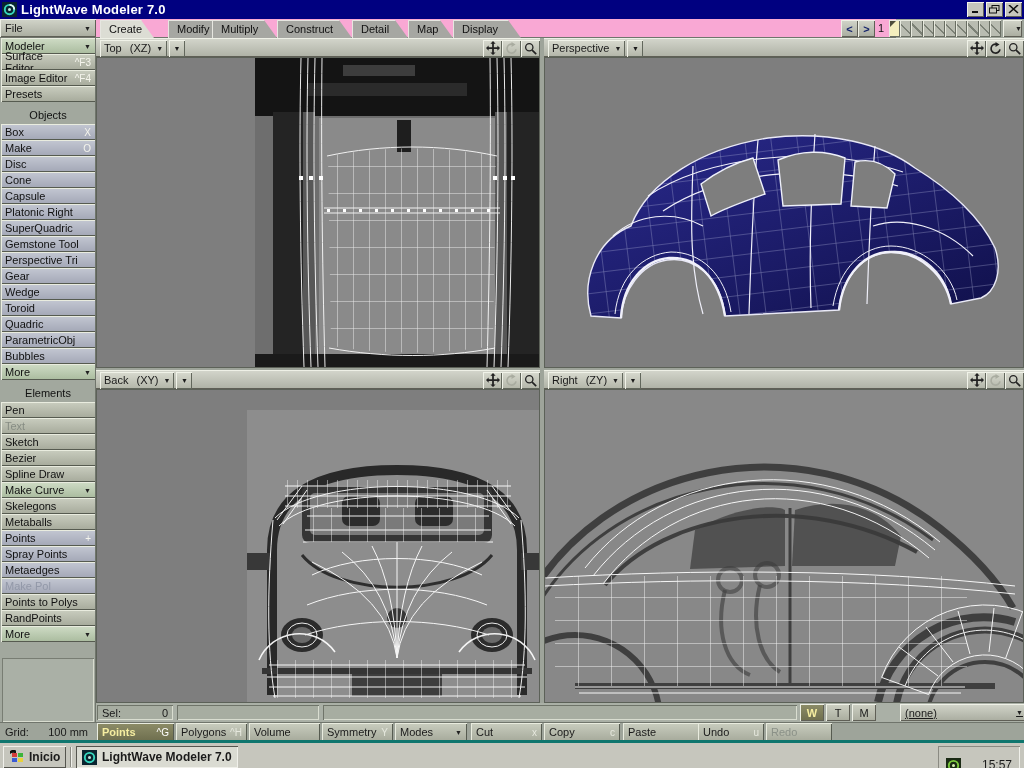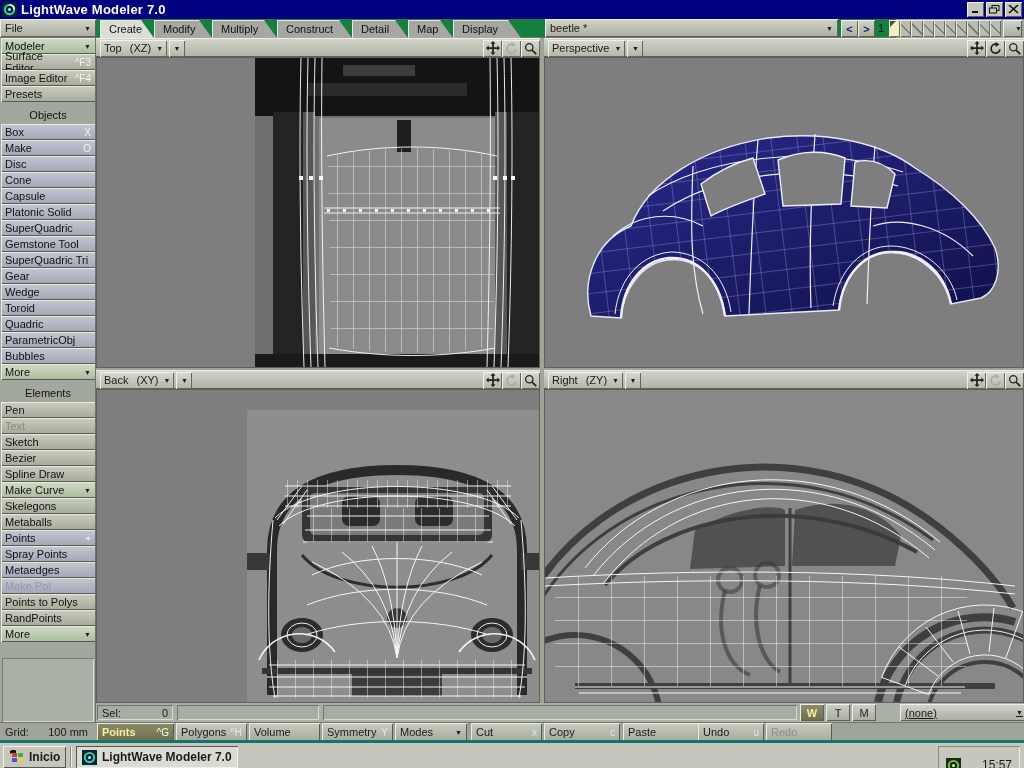--- a/index.html
+++ b/index.html
@@ -6,21 +6,21 @@
   html,body { width:1024px; height:768px; overflow:hidden; }
   body { font-family:"Liberation Sans", sans-serif; font-size:11px; background:#9ea49a; position:relative; color:#1a1a1a; }
 
   
   #titlebar { position:absolute; left:0; top:0; width:1024px; height:19px; background:#000080; display:flex; align-items:center; padding:0 2px; }
   #titlebar .title { color:#fff; font-weight:bold; font-size:13px; margin-left:4px; letter-spacing:.2px; }
   .winbtn { width:17px; height:15px; background:#c6c6bd; box-shadow:inset 1px 1px 0 #f2f2ea, inset -1px -1px 0 #5f5f56; margin-left:2px; display:flex; align-items:center; justify-content:center; }
   #winbtns { margin-left:auto; display:flex; }
 
   
-  #menurow { position:absolute; left:0; top:19px; width:896px; height:19px; background:#15803d; border-bottom:1px solid #70756c; }
+  #menurow { position:absolute; left:0; top:19px; width:896px; height:19px; background:#f9a8d4; border-bottom:1px solid #70756c; }
   .dd-btn { position:absolute; top:0; height:18px; display:flex; align-items:center; padding:0 5px; background:linear-gradient(#d2d5ca,#a9ac9f); box-shadow:inset 1px 1px 0 #eef0e6, inset -1px -1px 0 #5f5f56; }
   .dd-arrow { margin-left:auto; font-size:7px; color:#222; }
   .tab { position:absolute; top:1px; height:18px; padding:2px 16px 0 8px; background:#a6a7a2; clip-path:polygon(0 0, calc(100% - 13px) 0, 100% 100%, 0 100%); border-top:1px solid #e6e6e0; border-left:1px solid #e6e6e0; color:#111; }
   .tab.active { background:#dcddd4; font-weight:normal; }
   .mini-btn { position:absolute; top:1px; height:17px; background:linear-gradient(#d2d5ca,#a9ac9f); box-shadow:inset 1px 1px 0 #eef0e6, inset -1px -1px 0 #5f5f56; display:flex; align-items:center; justify-content:center; color:#15246b; font-weight:bold; }
   #layerbank { position:absolute; left:889px; top:1px; width:112px; height:17px; display:flex; }
   .layercell { flex:1; background:#b9bcb1; box-shadow:inset 1px 1px 0 #e8eadf, inset -1px -1px 0 #686d62; background-image:linear-gradient(45deg, transparent 44%, #7c8176 44%, #7c8176 52%, transparent 52%); }
   .layercell.sel { background:#f4efbe; background-image:none; position:relative; }
   .layercell.sel:before { content:""; position:absolute; left:1px; top:1px; border:3px solid transparent; border-top-color:#4d4d3a; border-left-color:#4d4d3a; }
 
@@ -105,31 +105,27 @@
       </div>
   </div>
 </div>
 
 <div id="menurow">
   <div class="dd-btn" style="left:0;width:96px;">
     <span>File</span>
     <span class="dd-arrow">▼</span>
   </div>
   <div class="tab active" style="left:100px;width:54px;"><span>Create</span></div>
-  <div class="tab" style="left:154px;width:58px;"><span>Modify</span></div>
+  <div class="tab" style="left:168px;width:58px;"><span>Modify</span></div>
   <div class="tab" style="left:212px;width:65px;"><span>Multiply</span></div>
   <div class="tab" style="left:277px;width:75px;"><span>Construct</span></div>
   <div class="tab" style="left:352px;width:56px;"><span>Detail</span></div>
   <div class="tab" style="left:408px;width:45px;"><span>Map</span></div>
   <div class="tab" style="left:453px;width:68px;"><span>Display</span></div>
 
-  <div class="dd-btn" style="left:545px;width:293px;">
-    <span>beetle *</span>
-    <span class="dd-arrow">▼</span>
-  </div>
   <div class="mini-btn" style="left:841px;width:17px;">
       <span>&lt;</span>
     </div>
   <div class="mini-btn" style="left:858px;width:17px;">
       <span>&gt;</span>
     </div>
   <div style="position:absolute;left:878px;top:3px;color:#111;">1</div>
   <div id="layerbank">
     <div class="layercell sel"></div>
     <div class="layercell"></div>
@@ -177,30 +173,30 @@
   <div class="sbtn lav" style="top:118px;">
       <span>Disc</span>
     </div>
   <div class="sbtn lav" style="top:134px;">
       <span>Cone</span>
     </div>
   <div class="sbtn lav" style="top:150px;">
       <span>Capsule</span>
     </div>
   <div class="sbtn lav" style="top:166px;">
-      <span>Platonic Solid</span>
+      <span>Platonic Right</span>
     </div>
   <div class="sbtn lav" style="top:182px;">
       <span>SuperQuadric</span>
     </div>
   <div class="sbtn lav" style="top:198px;">
       <span>Gemstone Tool</span>
     </div>
   <div class="sbtn lav" style="top:214px;">
-      <span>SuperQuadric Tri</span>
+      <span>Perspective Tri</span>
     </div>
   <div class="sbtn lav" style="top:230px;">
       <span>Gear</span>
     </div>
   <div class="sbtn lav" style="top:246px;">
       <span>Wedge</span>
     </div>
   <div class="sbtn lav" style="top:262px;">
       <span>Toroid</span>
     </div>

